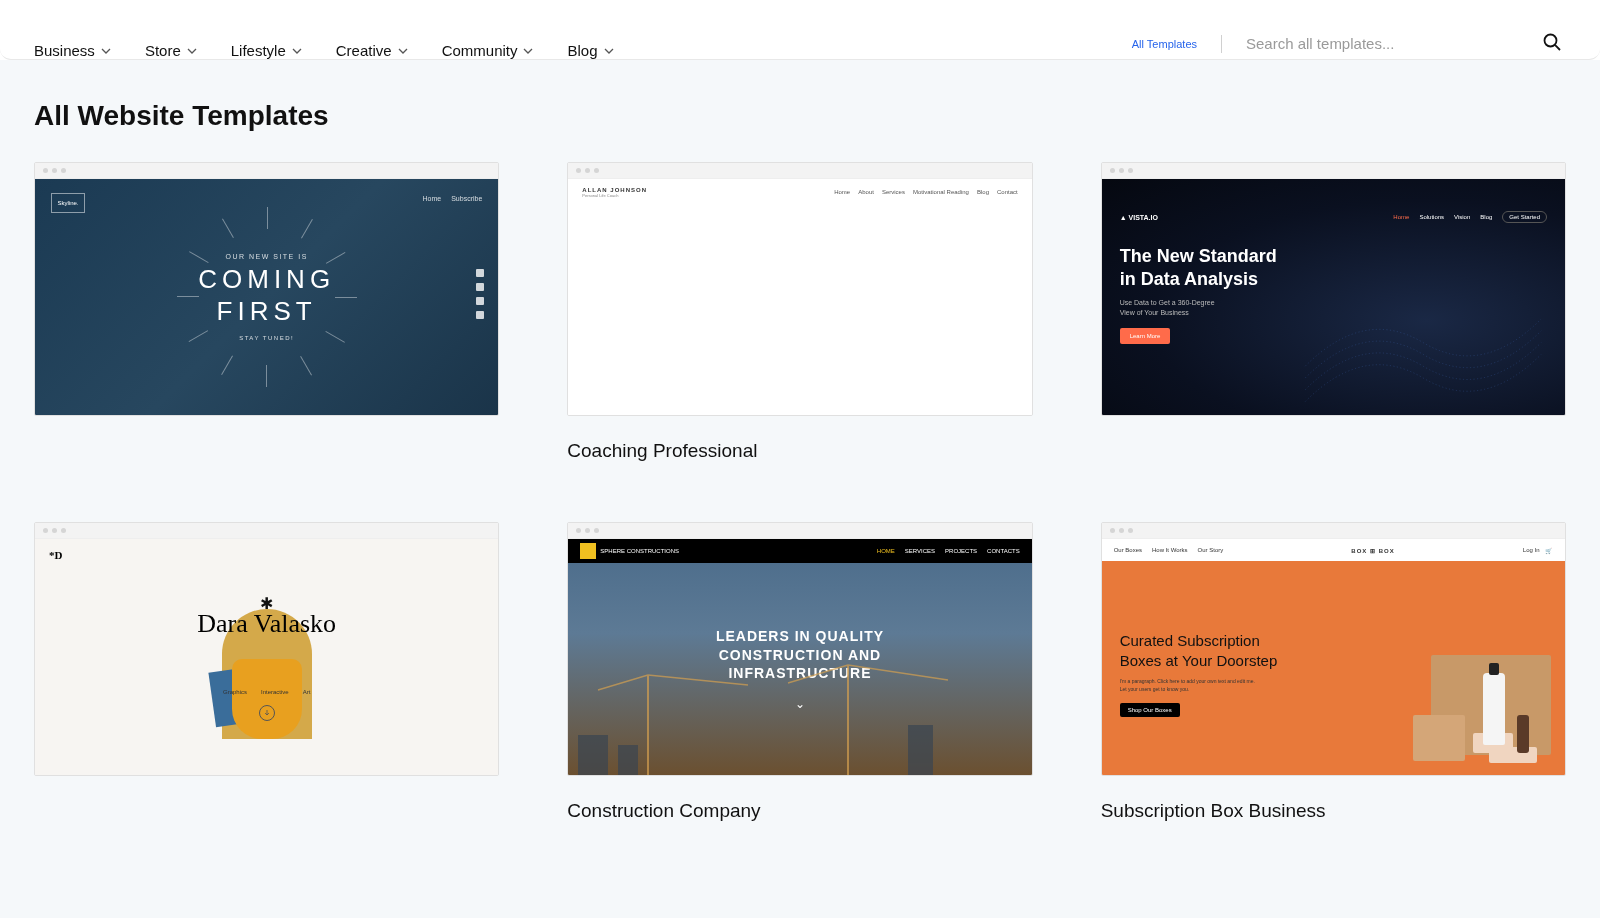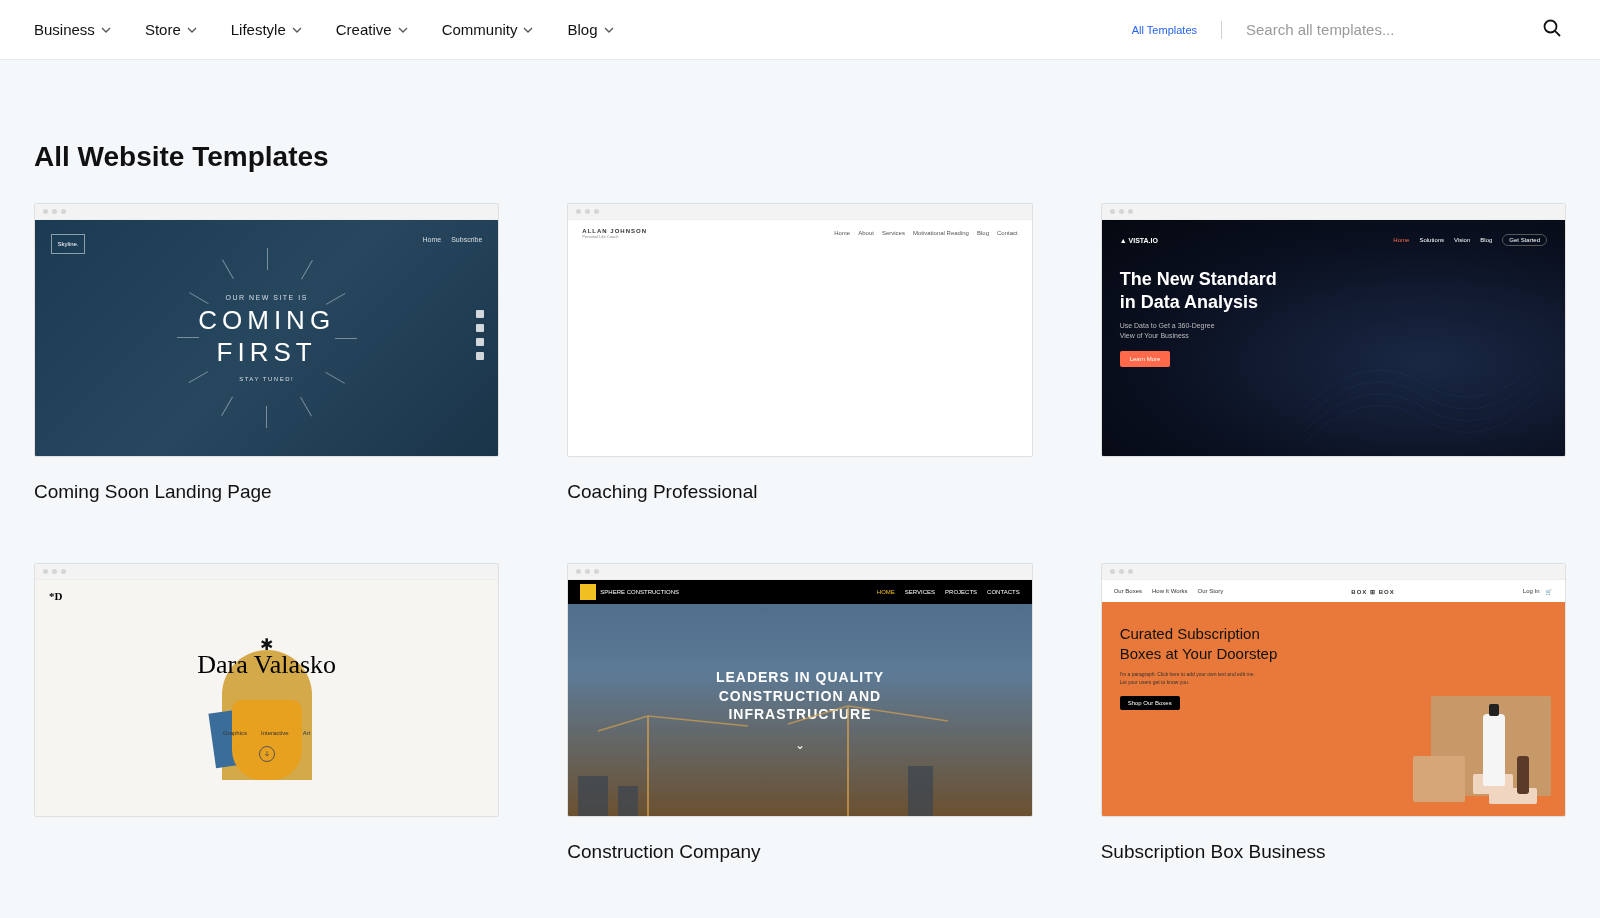--- a/index.html
+++ b/index.html
@@ -1,30 +1,30 @@
 <!DOCTYPE html>
 <html><head>
 <meta charset="utf-8">
 <style>
 * { margin: 0; padding: 0; box-sizing: border-box; }
 body { font-family: -apple-system, BlinkMacSystemFont, "Segoe UI", Helvetica, Arial, sans-serif; background: #ffffff; color: #000; }
-.topnav { display: flex; align-items: center; justify-content: space-between; padding: 0 34px; height: 60px; border-bottom: 1px solid #e8e8e8; background:#fff; }
+.topnav { display: flex; align-items: flex-end; justify-content: space-between; padding: 0 34px; height: 60px; border-bottom: 1px solid #e8e8e8; background:#fff;border-radius:11px; }
 .nav-left { display: flex; align-items: center; gap: 34px; }
 .nav-item { display: flex; align-items: center; gap: 6px; font-size: 15px; color: #111; cursor: pointer; }
 .chev { width: 10px; height: 10px; display:inline-block; }
 .chev svg { display:block; }
 .nav-right { display: flex; align-items: center; gap: 24px; }
 .all-templates-link { color: #2563eb; font-size: 11px; cursor:pointer; }
 .divider { width:1px; height:18px; background:#d0d0d0; }
 .search-wrap { display:flex; align-items:center; gap:10px; width:320px; }
 .search-input { border:none; outline:none; font-size:15px; color:#333; flex:1; background:transparent; }
 .search-input::placeholder { color:#9a9a9a; }
 .search-icon-btn { background:none; border:none; cursor:pointer; padding:4px; }
 .page-body { background:#f5f8fa; padding: 40px 34px 60px; min-height: 860px; }
-.page-title { font-size: 28px; font-weight: 700; color:#111; margin-bottom: 30px; margin-top: 41px; }
+.page-title { font-size: 28px; font-weight: 700; color:#111; margin-bottom: 30px; }
 .grid { display:grid; grid-template-columns: repeat(3, 1fr); gap: 60px 68px; }
 .card { cursor:pointer; }
 .thumb-wrap { border:1px solid #e0e0e0; border-radius:2px; overflow:hidden; background:#fff; }
 .browser-bar { height:16px; background:#f3f3f3; display:flex; align-items:center; padding-left:8px; gap:4px; border-bottom:1px solid #eee;}
 .bdot { width:5px; height:5px; border-radius:50%; background:#d5d5d5; }
 .thumb { width:100%; height:236px; position:relative; overflow:hidden; }
 .card-title { font-size: 19px; font-weight:400; color:#111; margin-top:24px; }
 
 
 .t1 { background: linear-gradient(135deg,#1b3a53 0%, #27475f 50%, #1a3449 100%); display:flex; align-items:center; justify-content:center; flex-direction:column; color:#fff; position:relative;}
@@ -44,21 +44,21 @@
 .t2-head-left{ font-weight:600; letter-spacing:1px;}
 .t2-head-nav{ display:flex; gap:8px; color:#555;}
 .t2-hero { flex:1; background: linear-gradient(180deg, #a8c8db 0%, #87a9bd 30%, #8a8170 60%, #9c9380 100%); display:flex; flex-direction:column; align-items:center; justify-content:flex-start; padding-top:26px; position:relative;}
 .t2-mount::before{content:""; position:absolute; bottom:0; left:0; right:0; height:130px; background: linear-gradient(180deg, transparent 0%, #7a6f5e 40%, #6b6050 100%); clip-path: polygon(0 40%, 15% 10%, 30% 35%, 45% 5%, 55% 25%, 70% 0%, 85% 30%, 100% 15%, 100% 100%, 0 100%);}
 .t2-pre{ font-size:5px; letter-spacing:1px; color:#222;}
 .t2-big{ font-size:28px; font-weight:900; letter-spacing:4px; color:#111; font-family:Arial Black, sans-serif;}
 .t2-sub{ font-size:6px; color:#333; margin-top:2px;}
 .t2-btn{ background:#000; color:#fff; font-size:6px; padding:4px 10px; margin-top:8px; border-radius:2px;}
 
 
-.t3{ background:radial-gradient(ellipse at 70% 60%, #1a2845 0%, #0a1020 60%, #050810 100%); color:#fff; position:relative; padding:14px 18px;}
+.t3{ background:radial-gradient(ellipse at 70% 60%, #1a2845 0%, #0a1020 60%, #050810 100%); color:#fff; position:relative; padding:32px 18px;}
 .t3-nav{ display:flex; justify-content:space-between; align-items:center; font-size:6px;}
 .t3-logo{ font-weight:700; font-size:7px;}
 .t3-navlinks{display:flex; gap:10px; align-items:center;}
 .t3-navlinks span:first-child{color:#ff6b4a;}
 .t3-cta{border:1px solid #555; padding:2px 6px; border-radius:8px;}
 .t3-head{ font-size:18px; font-weight:700; line-height:1.25; margin-top:22px;}
 .t3-sub{ font-size:7px; color:#bbb; margin-top:8px; line-height:1.4;}
 .t3-btn{ display:inline-block; background:#ff6b4a; color:#fff; font-size:6px; padding:5px 10px; margin-top:10px; border-radius:2px;}
 .t3-wave{position:absolute; right:-20px; bottom:-10px; width:70%; height:70%; opacity:0.5;}
 
@@ -85,21 +85,21 @@
 .t5-chev{margin-top:14px; font-size:12px;}
 .t5-cranes{position:absolute; bottom:0; left:0; right:0; height:120px; opacity:0.7;}
 
 
 .t6{ background:#e8793a; position:relative; display:flex; flex-direction:column;}
 .t6-nav{ background:#fff; height:22px; display:flex; align-items:center; justify-content:space-between; padding:0 12px; font-size:6px; color:#333;}
 .t6-navlinks{display:flex; gap:10px;}
 .t6-logo{font-weight:700; letter-spacing:1px;}
 .t6-cart{display:flex; gap:6px;}
 .t6-hero{flex:1; padding:22px 18px; position:relative;}
-.t6-head{ font-size:15px; font-weight:500; color:#111; line-height:1.3; max-width:180px;}
+.t6-head{ font-size:15px; font-weight:500; color:#111; line-height:1.3; max-width:180px;margin-top:48px;}
 .t6-sub{ font-size:5px; color:#333; margin-top:8px; line-height:1.5; max-width:140px;}
 .t6-btn{display:inline-block; background:#000; color:#fff; font-size:6px; padding:4px 8px; margin-top:10px; border-radius:2px;}
 .t6-box1{position:absolute; right:14px; bottom:20px; width:120px; height:100px; background:#c89968; border-radius:2px;}
 .t6-box2{position:absolute; right:100px; bottom:14px; width:52px; height:46px; background:#d4a678; border-radius:2px;}
 .t6-bottle{position:absolute; right:60px; bottom:30px; width:22px; height:72px; background:#f5f5f5; border-radius:4px 4px 2px 2px;}
 .t6-bottle::before{content:""; position:absolute; top:-10px; left:6px; width:10px; height:12px; background:#222; border-radius:2px;}
 .t6-drop{position:absolute; right:36px; bottom:22px; width:12px; height:38px; background:#5a3a28; border-radius:3px;}
 .t6-ped{position:absolute; right:28px; bottom:12px; width:48px; height:16px; background:#f0d5c0; border-radius:2px;}
 .t6-ped2{position:absolute; right:52px; bottom:22px; width:40px; height:20px; background:#f0d5c0; border-radius:2px;}
 </style>
@@ -208,21 +208,20 @@
             <span class="t1-ray" style="transform:rotate(240deg) translateY(-90px)"></span>
             <span class="t1-ray" style="transform:rotate(270deg) translateY(-90px)"></span>
             <span class="t1-ray" style="transform:rotate(300deg) translateY(-90px)"></span>
             <span class="t1-ray" style="transform:rotate(330deg) translateY(-90px)"></span>
           </div>
           <div class="t1-pre">OUR NEW SITE IS</div>
           <div class="t1-big"><span>COMING</span><br><span>FIRST</span></div>
           <div class="t1-sub">STAY TUNED!</div>
         </div>
       </div>
-      <div class="card-title">Coming Soon Landing Page</div>
     </div>
 
     <div class="card">
       <div class="thumb-wrap">
         <div class="browser-bar">
             <span class="bdot"></span>
             <span class="bdot"></span>
             <span class="bdot"></span>
           </div>
         <div class="thumb t2">

